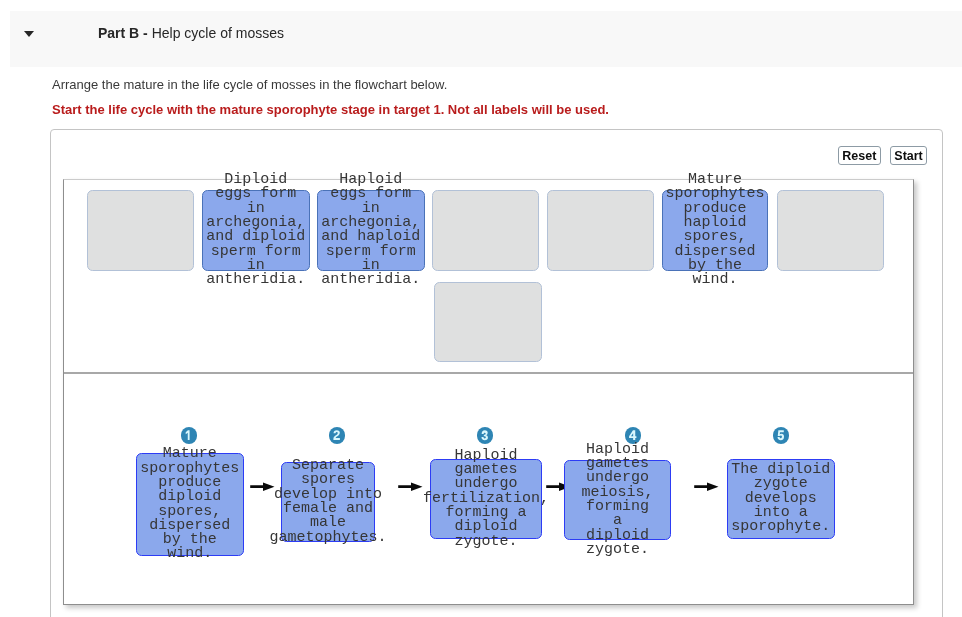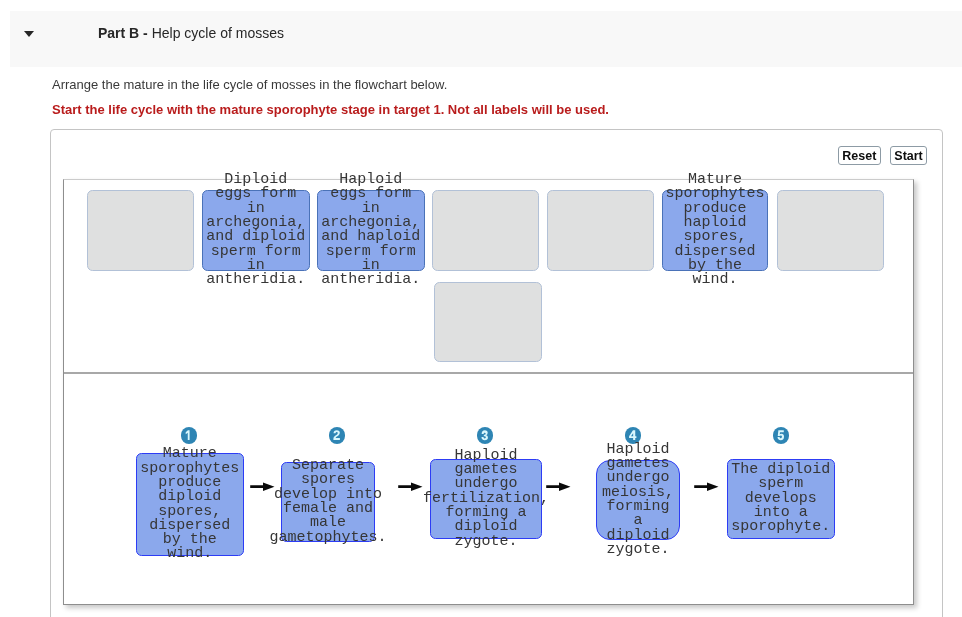--- a/index.html
+++ b/index.html
@@ -216,25 +216,25 @@
       <div class="label target-label" style="left: 429.7px; top: 459.4px; width: 112px; height: 79.8px; text-align: center;">Haploid gametes undergo fertilization, forming a diploid zygote.</div>
       <div class="arrow" style="left: 546px; top: 481.3px;"><svg width="26" height="11" viewBox="0 0 26 11">
           <path d="M0.2 4.3 H13.0 V1.4 L24.5 5.65 L13.0 9.9 V7.0 H0.2 Z" fill="#0a0a0a"></path>
         </svg><span class="arrowtext">→</span></div>
       <div class="numcircle" style="left: 624.65px; top: 427.4px; width: 16.3px; height: 16.3px;">
         <svg class="numsvg" viewBox="0 0 17 17">
           <path d="M8.5 13.6 V11.45 H4.25 V9.6 L8.3 3.5 H10.7 V9.7 H11.9 V11.45 H10.7 V13.6 Z M8.5 9.7 V6.4 L6.25 9.7 Z" fill="#d9f7fd"></path>
         </svg>
         <span class="numtext">4</span>
       </div>
-      <div class="label target-label" style="left: 596px; top: 460.2px; width: 84px; height: 79.8px; border-radius: 14px;">Haploid gametes undergo meiosis, forming a diploid zygote.</div>
+      <div class="label target-label" style="left: 564px; top: 460.2px; width: 107px; height: 79.8px;">Haploid gametes undergo meiosis, forming a diploid zygote.</div>
       <div class="arrow" style="left: 694px; top: 481.3px;"><svg width="26" height="11" viewBox="0 0 26 11">
           <path d="M0.2 4.3 H13.0 V1.4 L24.5 5.65 L13.0 9.9 V7.0 H0.2 Z" fill="#0a0a0a"></path>
         </svg><span class="arrowtext">→</span></div>
       <div class="numcircle" style="left: 772.95px; top: 427.4px; width: 16.3px; height: 16.3px;">
         <svg class="numsvg" viewBox="0 0 17 17">
           <path d="M4.7 10.45 H6.85 Q6.95 11.85 8.1 11.85 Q9.35 11.85 9.35 10.3 Q9.35 8.8 8.15 8.8 Q7.3 8.8 6.95 9.5 H4.95 L5.6 3.5 H11.25 V5.5 H7.3 L7.05 7.6 Q7.75 7.0 8.75 7.0 Q11.5 7.0 11.5 10.25 Q11.5 13.75 8.1 13.75 Q4.85 13.75 4.7 10.45 Z" fill="#d9f7fd"></path>
         </svg>
         <span class="numtext">5</span>
       </div>
-      <div class="label target-label" style="left: 727.4px; top: 459.4px; width: 107.5px; height: 79.8px;">The diploid sperm develops into a sporophyte.</div>
+      <div class="label target-label" style="left: 727.4px; top: 459.4px; width: 107.5px; height: 79.8px;">The diploid zygote develops into a sporophyte.</div>
     </div>
 </div>
 
 </body></html>

